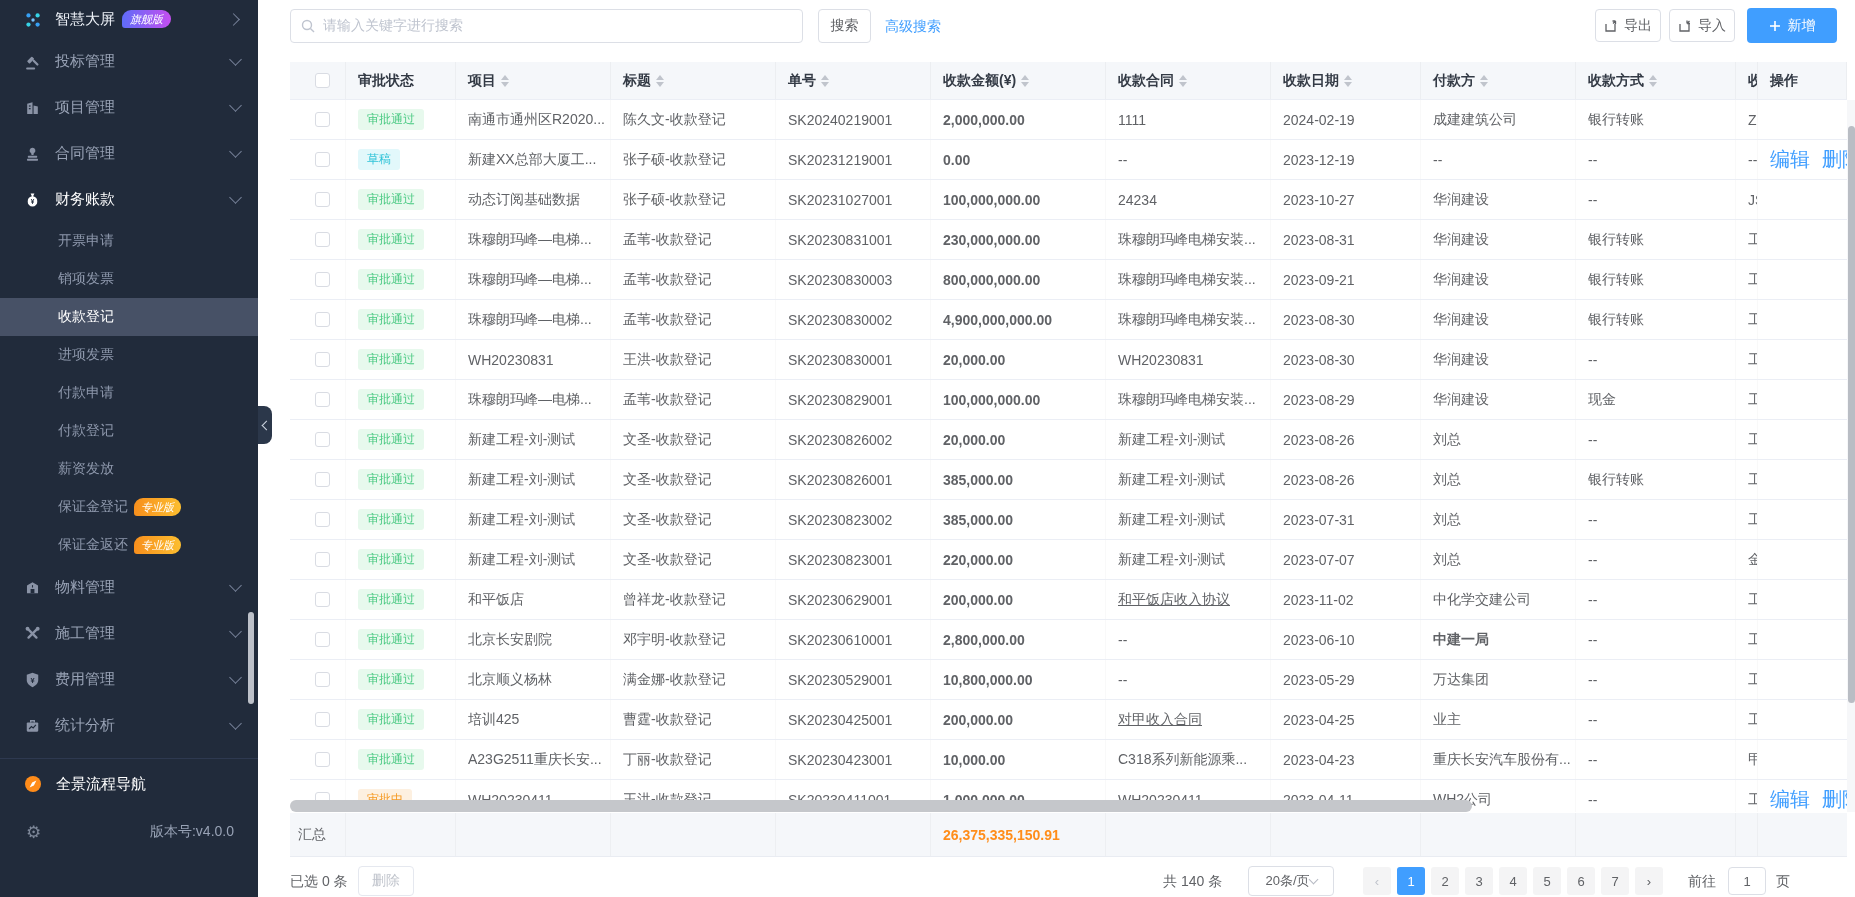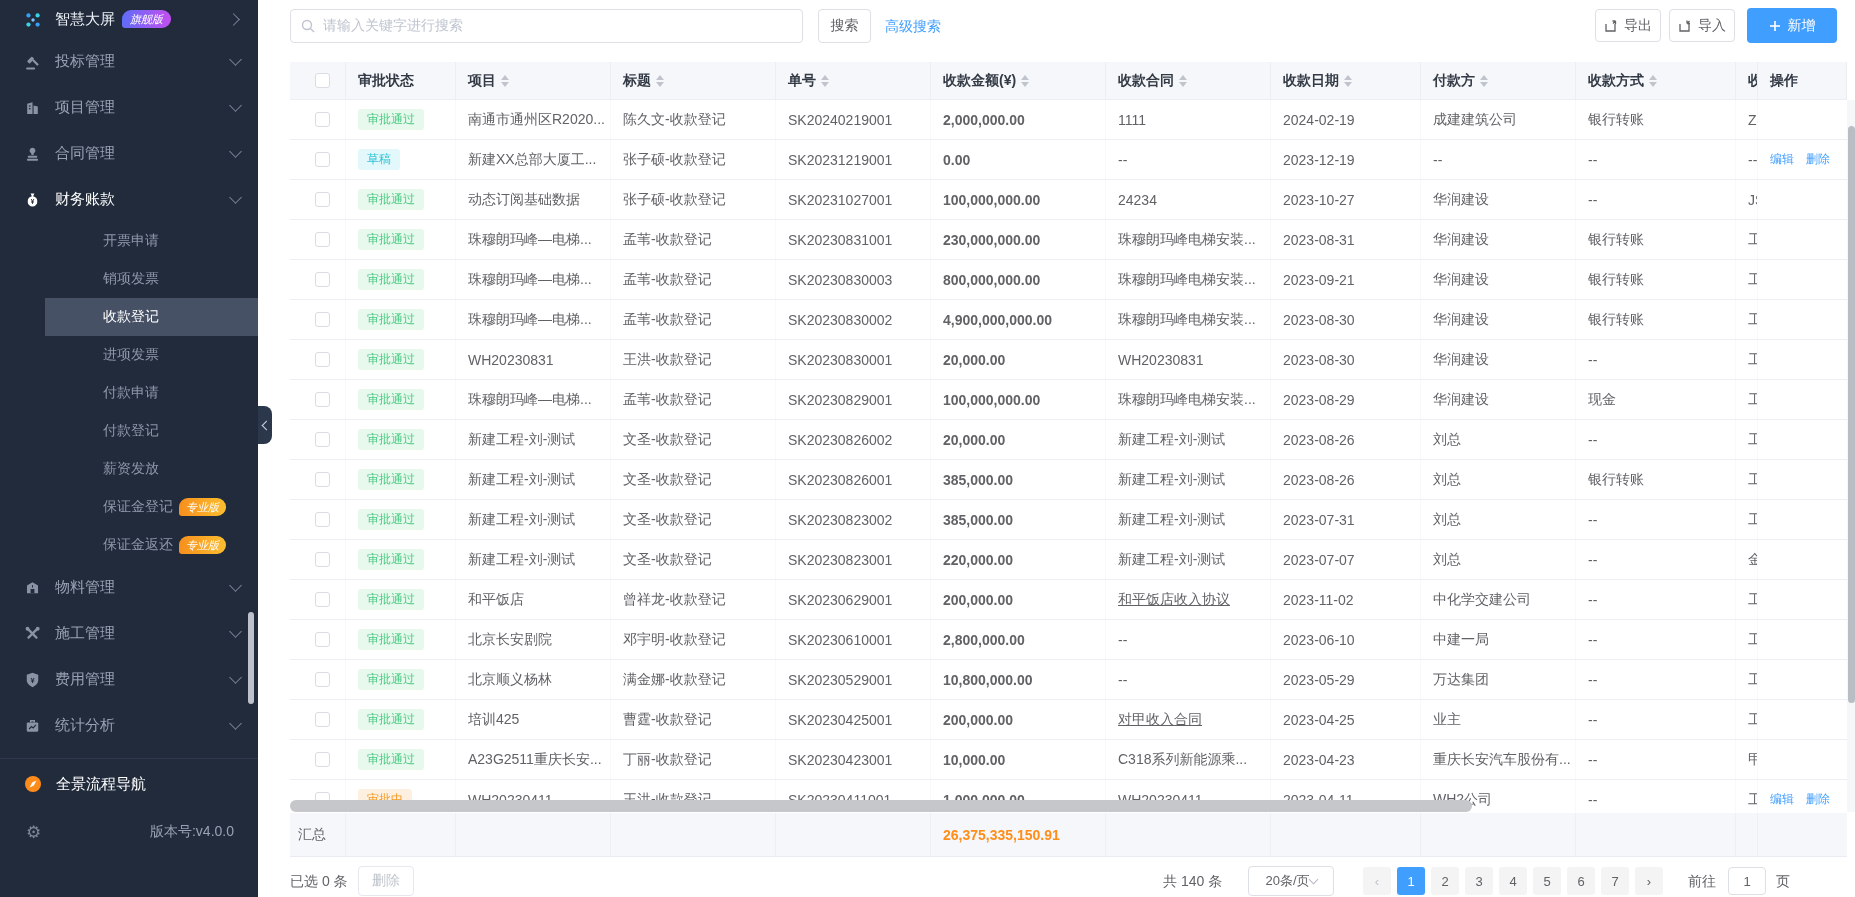--- a/index.html
+++ b/index.html
@@ -30,21 +30,21 @@
     background:linear-gradient(90deg,#5f6cf8,#c44ef0);
     padding:1.5px 8px; border-radius:9px 9px 9px 3px; white-space:nowrap;
   }
   .badge-pro {
     margin-left:6px; font-size:11px; font-style:italic; color:#fff;
     background:linear-gradient(90deg,#f78f1d,#fcbe30);
     padding:1.5px 7px; border-radius:9px 9px 9px 3px; white-space:nowrap;
   }
   .submenu-item {
     display:flex; align-items:center; height:38px; padding-left:58px;
-    color:#8e98ac; font-size:14px; cursor:pointer;margin-left:45px;
+    color:#8e98ac; font-size:14px; cursor:pointer;
   }
   .submenu-item.active { background:#475166; color:#fff; }
   .side-divider { height:1px; background:#2e3950; margin:10px 0 0 0; }
   .panorama { display:flex; align-items:center; height:50px; padding-left:24px; color:#fff; font-size:15px; cursor:pointer; }
   .panorama .nav-icon { width:18px; height:18px; margin-right:14px; display:inline-flex; }
   .version-row { display:flex; align-items:center; height:46px; padding:0 24px 0 26px; color:#98a2b5; font-size:14px; }
   .version-row .gear { font-size:17px; color:#7d8798; cursor:pointer; }
   .version-row .vtext { margin-left:auto; }
   .side-scroll-thumb {
     position:absolute; right:4px; top:612px; width:6px; height:92px;
@@ -90,21 +90,21 @@
     display:flex; align-items:center; height:100%; padding-left:12px;
     overflow:hidden; white-space:nowrap; font-size:14px; color:#606266;
     border-right:1px solid rgba(0,0,0,0.025);
   }
   .cb { width:15px; height:15px; border:1px solid #d9dce3; border-radius:3px; background:#fff; cursor:pointer; margin-left:9px; }
   .status-badge { display:inline-block; padding:3px 9px; font-size:12px; border-radius:3px; line-height:1.3; }
   .st-green { background:#e7f9ed; color:#48c981; }
   .st-cyan { background:#e2f8fb; color:#30c3d8; }
   .st-orange { background:#fdf0e0; color:#f59a23; }
   .amount { color:#ff8d1a; font-weight:bold; }
-  .op-link { color:#409eff; cursor:pointer; margin-right:12px; font-size:12px; }
+  .op-link { color:#409eff; cursor:pointer; margin-right:12px; font-size:20px; }
   
   .h-scrollbar { position:absolute; left:32px; top:800px; width:1557px; height:12px; z-index:4; }
   .h-thumb { position:absolute; left:0; top:0; width:1182px; height:12px; background:#c5c7cb; border-radius:6px; cursor:pointer; }
   .v-scrollbar { position:absolute; left:1589px; top:100px; width:8px; height:712px; background:#f6f7f9; z-index:4; }
   .v-thumb { position:absolute; left:0.5px; top:26px; width:7px; height:577px; background:#b9bdc4; border-radius:4px; cursor:pointer; }
   
   .summary-row { position:absolute; left:32px; top:813px; width:1557px; height:44px; background:#f5f7fa; display:flex; align-items:center; border-bottom:1px solid #e9ecf2; z-index:5; }
   .summary-row .cell { display:flex; align-items:center; height:100%; padding-left:12px; overflow:hidden; white-space:nowrap; border-right:1px solid rgba(0,0,0,0.03); }
   .summary-label { color:#606266; }
   
@@ -637,21 +637,21 @@
           </div>
           <div class="cell" style="width: 110px;">
             <span class="status-badge st-green">审批通过</span>
           </div>
           <div class="cell" style="width: 155px;">北京长安剧院</div>
           <div class="cell" style="width: 165px;">邓宇明-收款登记</div>
           <div class="cell" style="width: 155px;">SK20230610001</div>
           <div class="cell amount" style="width: 175px;">2,800,000.00</div>
           <div class="cell" style="width: 165px;">--</div>
           <div class="cell" style="width: 150px; text-align: right;">2023-06-10</div>
-          <div class="cell" style="width: 155px;">中建一局</div>
+          <div class="cell" style="width: 155px; font-weight: bold;">中建一局</div>
           <div class="cell" style="width: 160px;">--</div>
           <div class="cell" style="width: 22px;">工</div>
           <div class="cell" style="width: 89px; border-right: none;"></div>
         </div>
         <div class="t-row">
           <div class="cell" style="width: 56px; padding-left: 0px; justify-content: center;">
             <span class="cb"></span>
           </div>
           <div class="cell" style="width: 110px;">
             <span class="status-badge st-green">审批通过</span>

